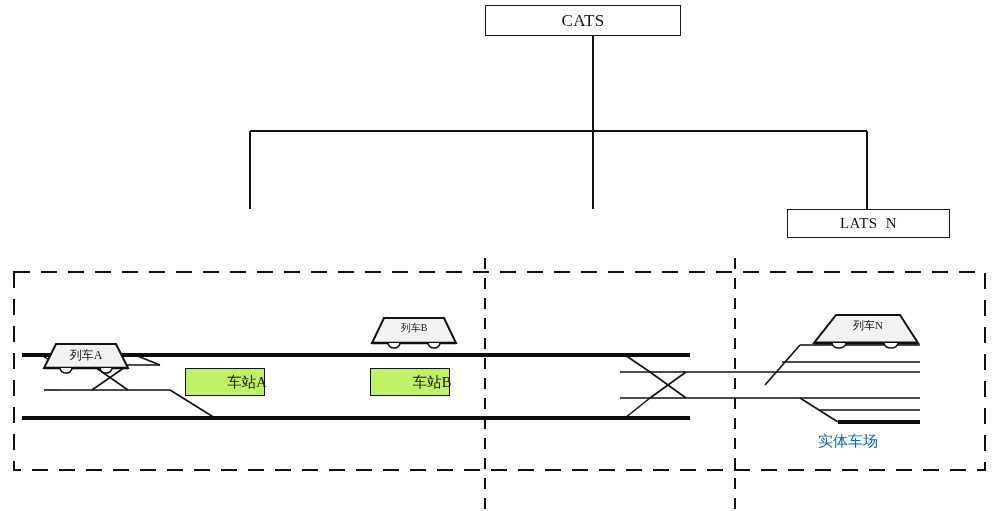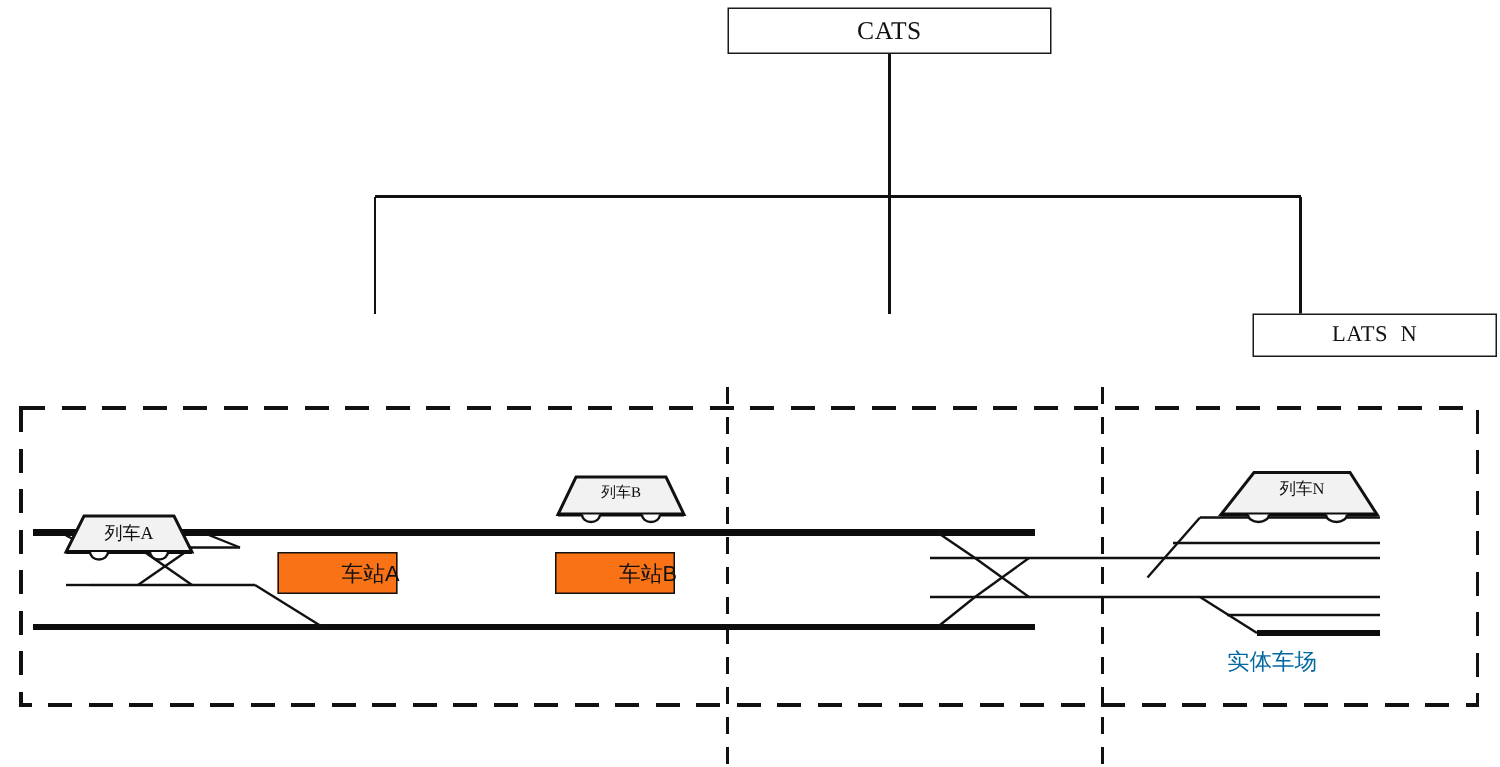--- a/index.html
+++ b/index.html
@@ -34,40 +34,40 @@
     background: #ffffff;
     display: flex;
     align-items: center;
     justify-content: center;
     font-family: "Liberation Serif", "DejaVu Serif", serif;
     color: #111111;
     white-space: pre;
     letter-spacing: 0.4px;
   }
   #cats-node {
-    left: 485px; top: 5px; width: 216px; height: 31px;
+    left: 485px; top: 5px; width: 196px; height: 31px;
     font-size: 17px;
   }
   .lats-node {
     top: 209px; height: 29px; font-size: 15px;
   }
   #lats1-node { left: 170px; width: 163px; }
   #lats2-node { left: 514px; width: 163px; }
-  #latsn-node { left: 787px; width: 163px; margin-left: 48px; }
+  #latsn-node { left: 787px; width: 163px; }
 
   
   .station-box {
     position: absolute;
     box-sizing: border-box;
     border: 1.4px solid #111111;
-    background: #f97316;
+    background: #bef264;
     display: flex;
     align-items: center;
     justify-content: center;
-    font-family: Liberation Sans, sans-serif;
+    font-family: Liberation Serif, serif;
     font-size: 14.5px;
     color: #111111;
     top: 368px;
     height: 28px;
     white-space: pre;
     padding-left: 44px;
   }
   #station-a-box { left: 185px; width: 80px; }
   #station-b-box { left: 370px; width: 80px; }
   #station-c-box { left: 514px; width: 80px; }

